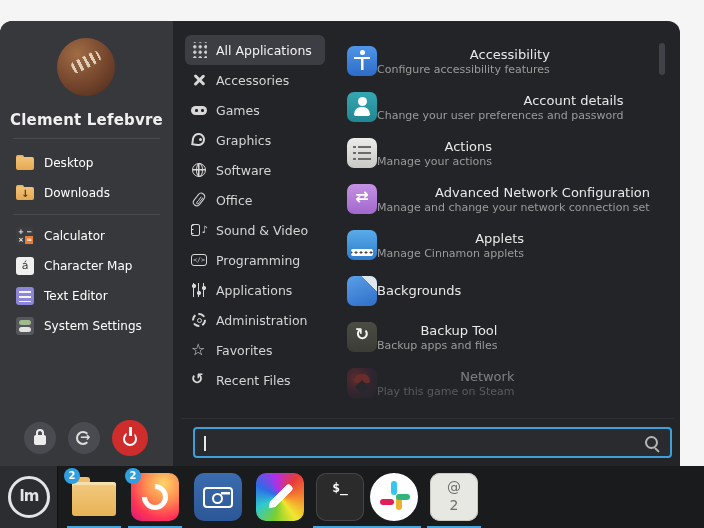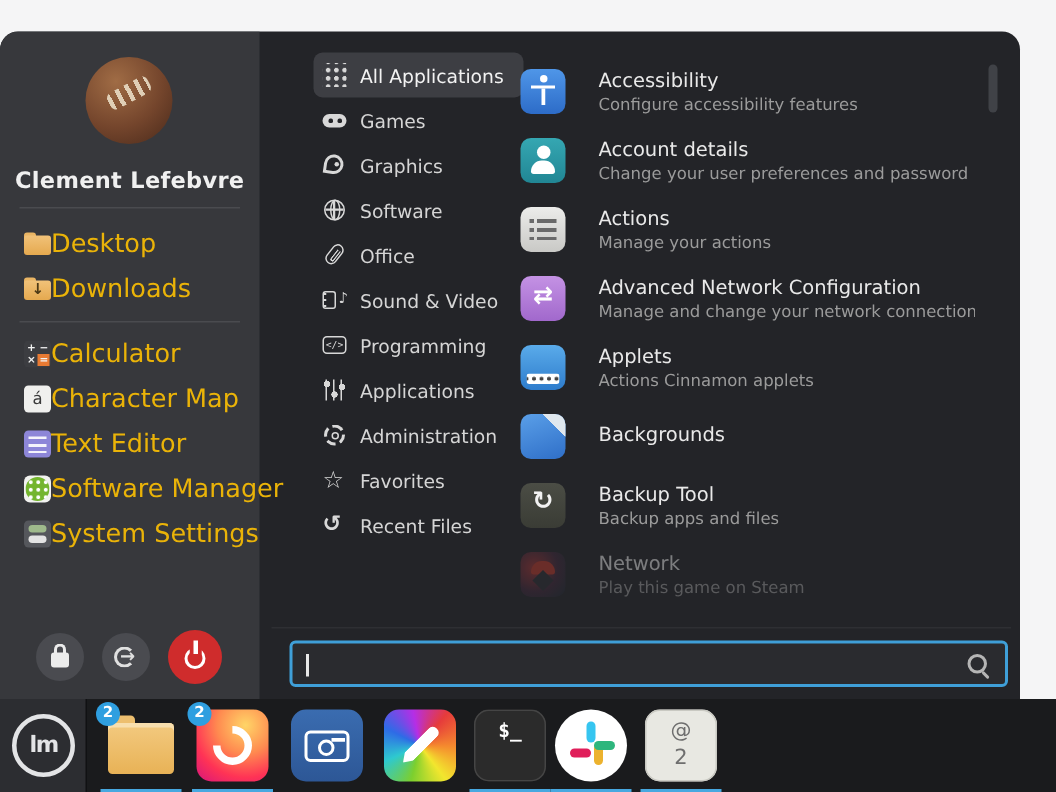--- a/index.html
+++ b/index.html
@@ -27,21 +27,21 @@
     background:repeating-linear-gradient(90deg,#e9dcc4 0 3px,rgba(0,0,0,0) 3px 7px);
     border-radius:4px;opacity:.9;
   }
   .user-name{position:absolute;left:0;top:90px;width:173px;text-align:center;
     color:#f0f0f0;font-size:15px;font-weight:bold;letter-spacing:.2px;}
   .sep{position:absolute;left:13px;width:147px;height:1px;background:#4a4b4f;}
   .sep1{top:117px}.sep2{top:193px}
   .side-list{position:absolute;left:0;width:173px;}
   .places{top:127px}.sideapps{top:200px}
   .side-item{display:flex;align-items:center;height:30px;padding-left:16px;cursor:pointer;}
-  .side-label{color:#eab308;font-size:17px;white-space:nowrap;}
+  .side-label{margin-left:10px;color:#ffffff;font-size:12px;white-space:nowrap;}
   
   .sicon{position:relative;display:inline-block;width:18px;height:18px;flex:none;}
   .si-folder::before,.si-downloads::before{content:"";position:absolute;left:0;top:1px;width:8px;height:4px;background:#eab564;border-radius:2px 2px 0 0;}
   .si-folder::after,.si-downloads::after{content:"";position:absolute;left:0;top:3px;width:18px;height:13px;background:linear-gradient(#f1c279,#e5a94f);border-radius:2px;}
   .si-downloads .dl-arrow{position:absolute;z-index:1;left:5px;top:4px;width:8px;height:10px;color:#4e3a16;font-size:10px;font-weight:bold;line-height:11px;text-align:center;}
   .si-calc{background:#3c3d41;border-radius:3px;
     background-image:linear-gradient(#e87a33,#e87a33);background-repeat:no-repeat;background-position:right 1px bottom 1px;background-size:8px 8px;}
   .si-calc::before{content:"+ \2212\A\D7  =";white-space:pre;position:absolute;left:2px;top:1px;
     font-size:7px;line-height:8px;color:#f2f2f2;font-weight:bold;}
   .si-charmap{background:#f0f0ee;border-radius:3px;}
@@ -59,21 +59,21 @@
   .session{position:absolute;left:24px;top:399px;width:130px;display:flex;align-items:center;gap:12px;}
   .sess-btn{position:relative;width:32px;height:32px;border-radius:50%;background:#4a4b50;cursor:pointer;flex:none;}
   .sess-btn.danger{width:36px;height:36px;background:#cf2c2c;}
   .ic-lock::before{content:"";position:absolute;left:12px;top:7px;width:8px;height:7px;border:2px solid #ececec;border-bottom:none;border-radius:4px 4px 0 0;box-sizing:border-box;}
   .ic-lock::after{content:"";position:absolute;left:10px;top:13px;width:12px;height:10px;background:#ececec;border-radius:2px;}
   .ic-logout::before{content:"";position:absolute;left:8px;top:9px;width:14px;height:14px;border:2px solid #e0e0e0;border-right-color:rgba(0,0,0,0);border-radius:50%;box-sizing:border-box;}
   .ic-logout::after{content:"\2192";position:absolute;left:12px;top:8px;color:#e0e0e0;font-size:12px;font-weight:bold;}
   .ic-power::before{content:"";position:absolute;left:11px;top:12px;width:14px;height:14px;border:2.5px solid #fff;border-radius:50%;box-sizing:border-box;}
   .ic-power::after{content:"";position:absolute;left:17px;top:7px;width:3px;height:9px;background:#fff;box-shadow:0 0 0 2.5px #cf2c2c;}
   
-  .categories{position:absolute;left:173px;top:0;width:157px;padding-top:14px;padding-left:24px;}
+  .categories{position:absolute;left:173px;top:0;width:157px;padding-top:14px;}
   .cat-item{position:relative;display:flex;align-items:center;height:30px;margin:0 5px 0 12px;padding-left:6px;border-radius:6px;cursor:pointer;}
   .cat-item.selected{background:#3d3e43;}
   .cat-label{margin-left:9px;color:#d5d5d5;font-size:12.5px;white-space:nowrap;}
   .cat-item.selected .cat-label{color:#f2f2f2;}
   .cicon{position:relative;display:inline-block;width:16px;height:16px;flex:none;color:#d8d8d8;}
   .ci-grid{background-image:radial-gradient(circle,#d8d8d8 1.4px,rgba(0,0,0,0) 1.6px);background-size:5.5px 5.5px;background-position:1px 2px;}
   .ci-tools::before,.ci-tools::after{content:"";position:absolute;left:7px;top:1px;width:2.6px;height:14px;background:#d8d8d8;border-radius:1.5px;}
   .ci-tools::before{transform:rotate(45deg);}
   .ci-tools::after{transform:rotate(-45deg);}
   .ci-games::before{content:"";position:absolute;left:0;top:4px;width:16px;height:9px;background:#d8d8d8;border-radius:4.5px;}
@@ -100,21 +100,21 @@
     linear-gradient(#d8d8d8,#d8d8d8) 12.3px 1px/1.4px 14px no-repeat;}
   .ci-gear::before{content:"";position:absolute;left:1px;top:1px;width:14px;height:14px;border:2.2px dashed #d8d8d8;border-radius:50%;box-sizing:border-box;}
   .ci-gear::after{content:"";position:absolute;left:5.5px;top:5.5px;width:5px;height:5px;border:1.6px solid #d8d8d8;border-radius:50%;box-sizing:border-box;}
   .ci-star::before{content:"\2606";position:absolute;left:0;top:-2px;font-size:16px;color:#d8d8d8;}
   .ci-recent::before{content:"\21BA";position:absolute;left:0;top:-2px;font-size:15px;font-weight:bold;color:#d8d8d8;}
   
   .applist{position:absolute;left:330px;top:0;width:320px;padding-top:17px;}
   .app-item{position:relative;display:flex;align-items:center;height:46px;cursor:pointer;}
   .app-item.faded{opacity:.45;}
   .app-icon{position:relative;width:30px;height:30px;border-radius:7px;margin-left:17px;flex:none;}
-  .app-text{margin-left:22px;overflow:hidden;}
+  .app-text{margin-left:0;overflow:hidden;text-align:right;}
   .app-title{color:#e9e9e9;font-size:13px;line-height:16px;white-space:nowrap;}
   .app-desc{color:#9b9b9b;font-size:11px;line-height:13px;white-space:nowrap;}
   .ai-accessibility{background:linear-gradient(180deg,#4f96e8,#2d6cc8);}
   .ai-accessibility::before{content:"";position:absolute;left:12.5px;top:4px;width:5px;height:5px;background:#fff;border-radius:50%;}
   .ai-accessibility::after{content:"";position:absolute;left:7px;top:11px;width:16px;height:13px;border-top:2.5px solid #fff;
     background:linear-gradient(#fff,#fff) top center/2.5px 100% no-repeat;box-sizing:border-box;}
   .ai-account{background:linear-gradient(180deg,#35a7b2,#218694);}
   .ai-account::before{content:"";position:absolute;left:10.5px;top:4.5px;width:9px;height:9px;background:#fff;border-radius:50%;}
   .ai-account::after{content:"";position:absolute;left:7px;top:15px;width:16px;height:9px;background:#fff;border-radius:8px 8px 2px 2px;}
   .ai-actions{background:linear-gradient(180deg,#ececea,#c9c9c6);}
@@ -217,44 +217,44 @@
         </div>
         <div class="side-item">
           <span class="sicon si-charmap"></span>
           <span class="side-label">Character Map</span>
         </div>
         <div class="side-item">
           <span class="sicon si-text"></span>
           <span class="side-label">Text Editor</span>
         </div>
         <div class="side-item">
-          <span class="sicon si-software"></span>
-          <span class="side-label">Software Manager</span>
-        </div>
-        <div class="side-item">
           <span class="sicon si-settings"></span>
           <span class="side-label">System Settings</span>
         </div>
       </div>
 
     <div class="session">
 
     <div class="sess-btn ic-lock"></div>
         <div class="sess-btn ic-logout"></div>
         <div class="sess-btn ic-power danger"></div>
       </div>
   </div>
 
   <div class="categories">
 
   <div class="cat-item selected">
         <span class="cicon ci-grid"></span>
         <span class="cat-label">All Applications</span>
       </div>
       <div class="cat-item">
+        <span class="cicon ci-tools"></span>
+        <span class="cat-label">Accessories</span>
+      </div>
+      <div class="cat-item">
         <span class="cicon ci-games"></span>
         <span class="cat-label">Games</span>
       </div>
       <div class="cat-item">
         <span class="cicon ci-graphics"></span>
         <span class="cat-label">Graphics</span>
       </div>
       <div class="cat-item">
         <span class="cicon ci-globe"></span>
         <span class="cat-label">Software</span>
@@ -316,21 +316,21 @@
         <span class="app-icon ai-network"></span>
         <span class="app-text">
           <div class="app-title">Advanced Network Configuration</div>
           <div class="app-desc">Manage and change your network connection settings</div>
         </span>
       </div>
       <div class="app-item">
         <span class="app-icon ai-applets"></span>
         <span class="app-text">
           <div class="app-title">Applets</div>
-          <div class="app-desc">Actions Cinnamon applets</div>
+          <div class="app-desc">Manage Cinnamon applets</div>
         </span>
       </div>
       <div class="app-item">
         <span class="app-icon ai-backgrounds"></span>
         <span class="app-text">
           <div class="app-title">Backgrounds</div>
         </span>
       </div>
       <div class="app-item">
         <span class="app-icon ai-backup"></span>

